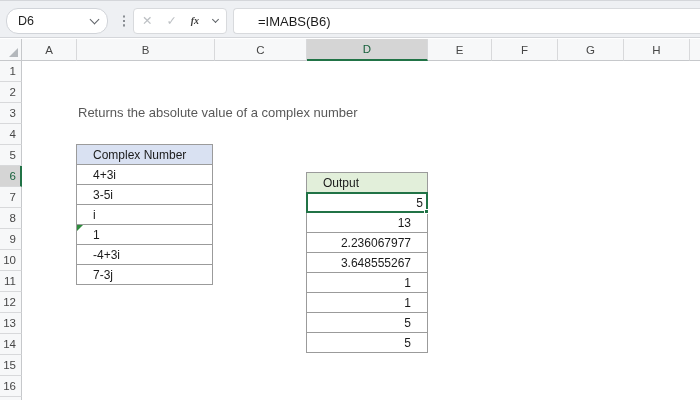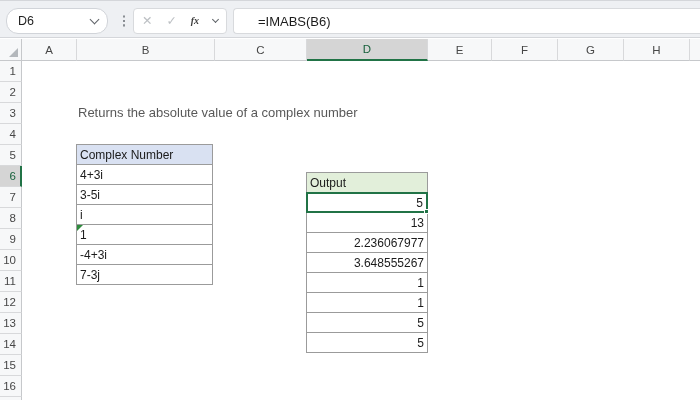--- a/index.html
+++ b/index.html
@@ -94,21 +94,21 @@
   }
   .cell-subtitle {
     position: absolute; left: 78px; top: 105px; font-size: 13px; color: #595959;
   }
   .tbl { position: absolute; }
   .tbl-input  { left: 76px;  top: 144px; width: 137px; }
   .tbl-output { left: 306px; top: 144px; width: 122px; margin-top: 28px; }
   .cell {
     position: relative; height: 21px; background: #fff;
     border: 1px solid var(--table-border, #9b9b9b);
-    display: flex; align-items: center; padding: 0 3px;
+    display: flex; align-items: center; padding: 0 16px;
     font-size: 12px; color: #1b1b1b;
   }
   .cell + .cell { margin-top: -1px; }
   .cell.hdr-blue  { background: var(--input-header-fill, #d9e1f2); }
   .cell.hdr-green { background: var(--output-header-fill, #e2efda); }
   .cell.num { justify-content: flex-end; }
   .cell.selected {
     border: 2px solid var(--accent-green, #217346); z-index: 2; padding-right: 3px;
   }
   .fill-handle {

